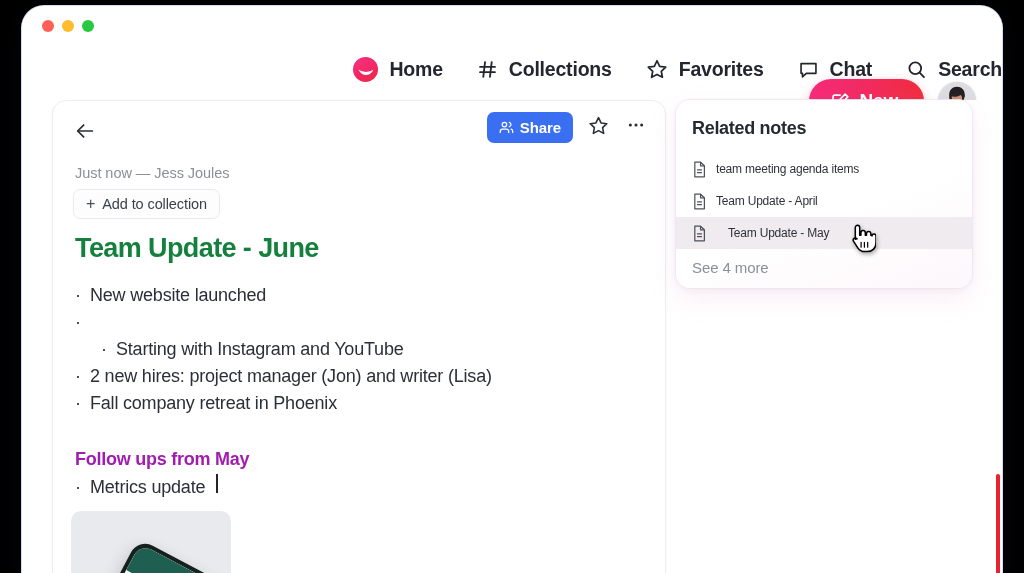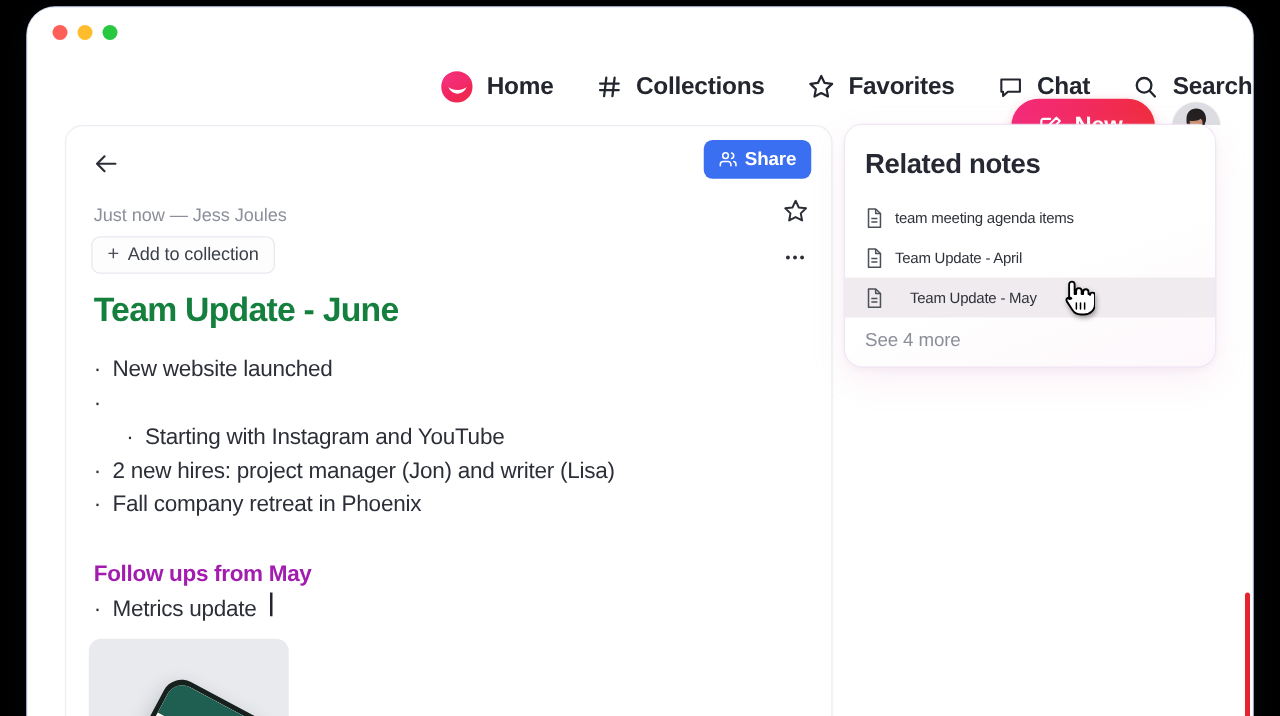--- a/index.html
+++ b/index.html
@@ -129,21 +129,21 @@
     height: 60px;
   }
   #back-arrow {
     position: absolute; left: 18px; top: 16px;
     width: 28px; height: 28px;
     display: flex; align-items: center; justify-content: center;
     cursor: pointer;
   }
   #toolbar-right {
     position: absolute; right: 16px; top: 11px;
-    display: flex; align-items: flex-end; gap: 12px; flex-direction: column;
+    display: flex; align-items: flex-start; gap: 12px;
   }
   #share-button {
     display: flex; align-items: center; gap: 6px;
     height: 31px; padding: 0 12px;
     background: #3b6ff2;
     color: #ffffff;
     border: none; border-radius: 7px;
     font-size: 15px; font-weight: 600;
     letter-spacing: -0.1px;
     cursor: pointer;
@@ -244,21 +244,21 @@
     width: 296px;
     background: linear-gradient(160deg, #ffffff 0%, #ffffff 58%, #fdf7fb 100%);
     border-radius: 14px;
     box-shadow: 0 0 0 1px rgba(240,228,245,0.9),
                 0 10px 26px rgba(226,160,200,0.18),
                 0 2px 6px rgba(120,80,130,0.07);
     padding: 18px 0 12px 0;
     overflow: hidden;
   }
   #related-title {
-    font-size: 22px; font-weight: 700;
+    font-size: 18px; font-weight: 700;
     color: #262933;
     letter-spacing: -0.3px;
     margin: 0 0 14px 16px;
   }
   .related-item {
     display: flex; align-items: center; gap: 9px;
     height: 32px;
     padding: 0 16px;
     font-size: 12px;
     color: #2f3views;

